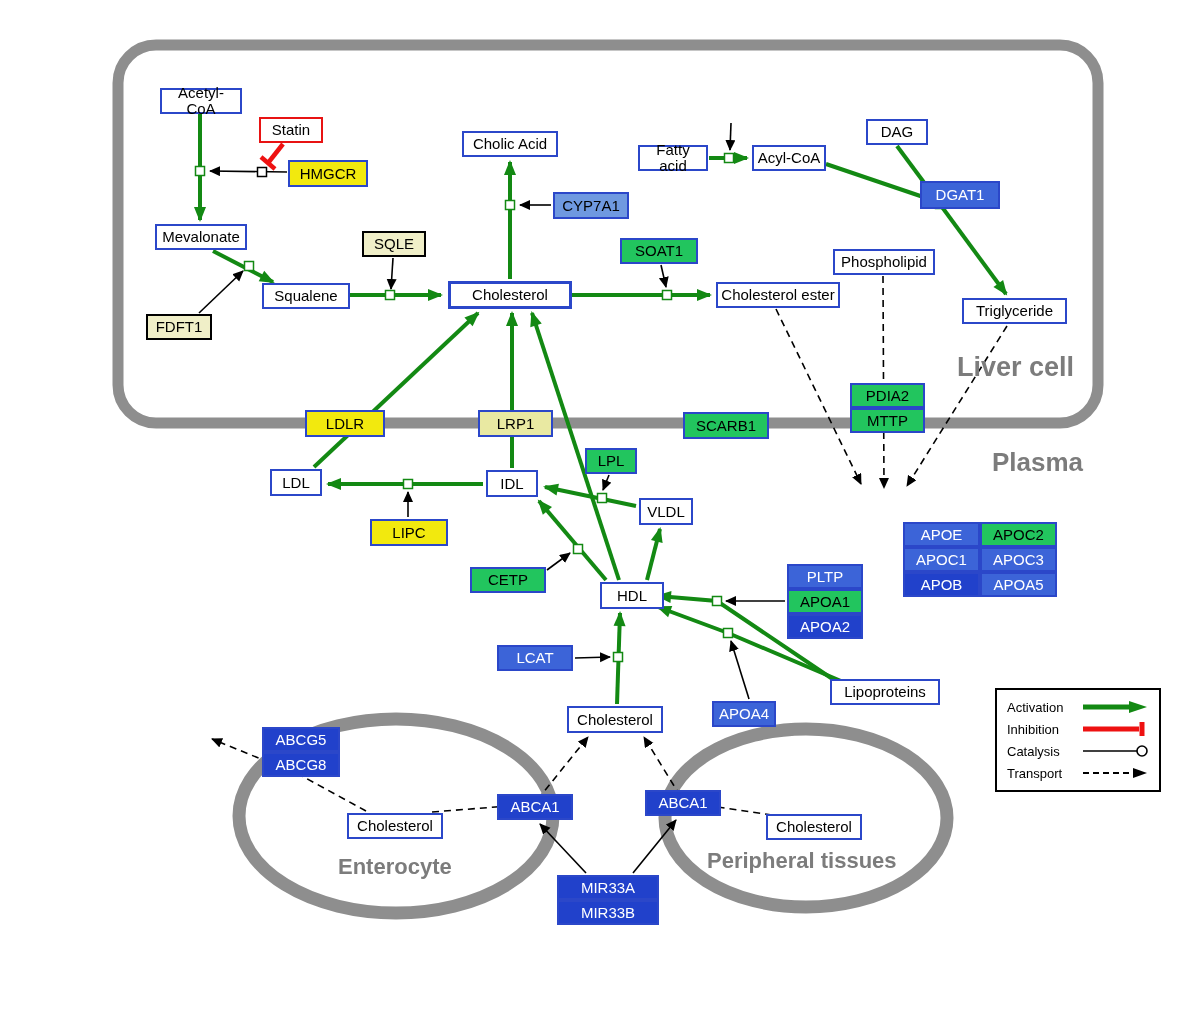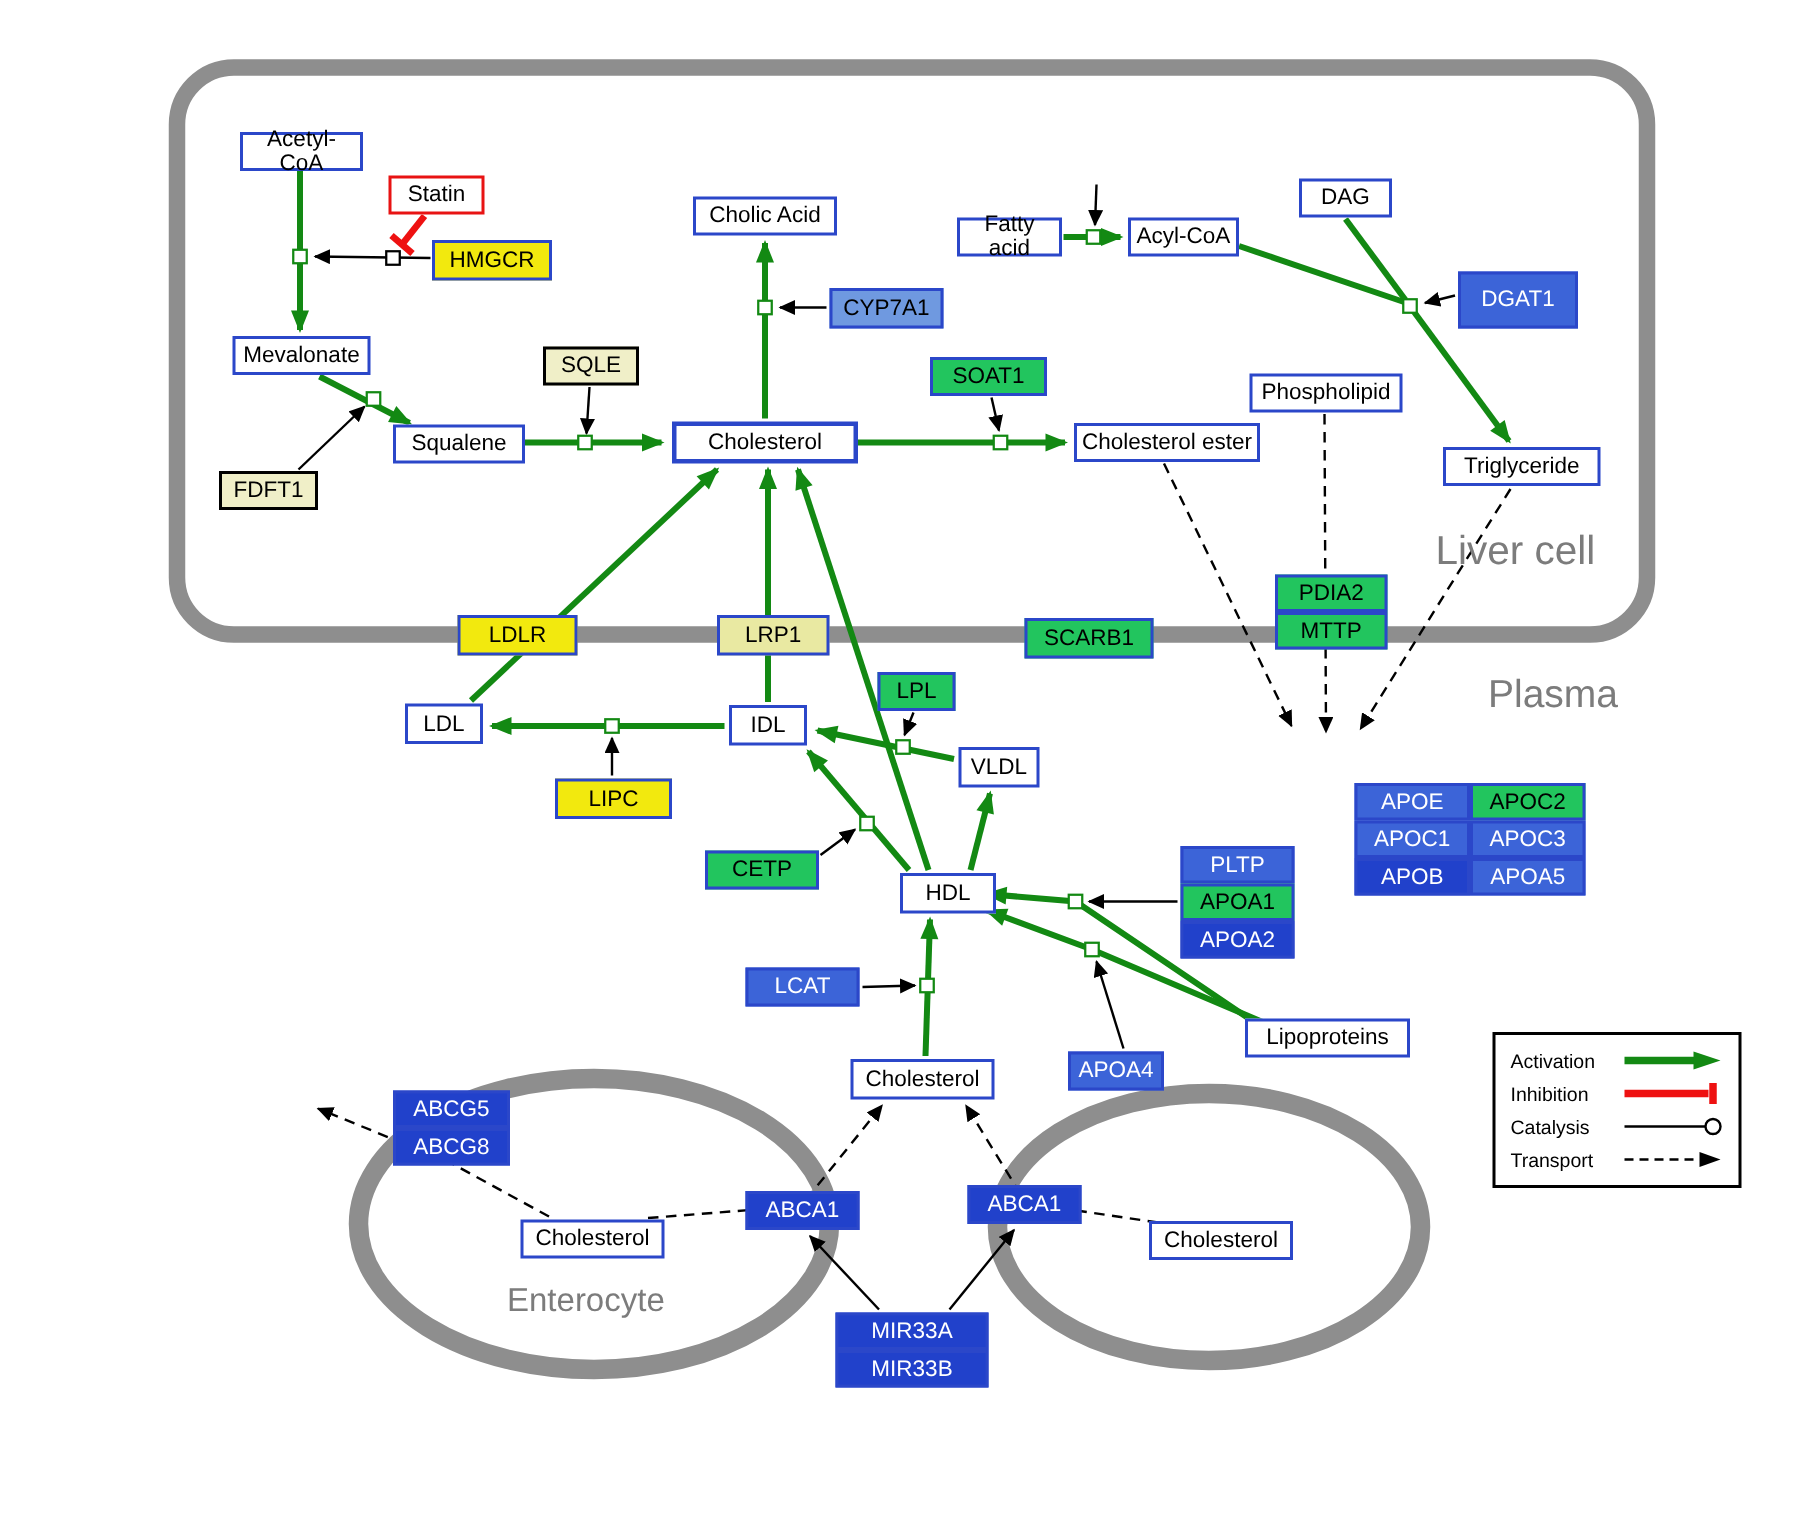--- a/index.html
+++ b/index.html
@@ -14,21 +14,21 @@
   }
   .c-royal{background:#3c64d8;color:#fff}
   .c-dark{background:#2141cb;color:#fff}
   .c-mid{background:#6f99e0;color:#000}
   .c-light{background:#22c55e;color:#000}
   .c-yellow{background:#f2e90e}
   .c-khaki{background:#e9e9a2}
   .c-cream{background:#f0efc8;border-color:#000}
   .c-statin{border-color:#e81313}
   .b3{border-width:3px}
-  .comp-label{position:absolute;color:#7c7c7c;font-weight:normal;white-space:nowrap}
+  .comp-label{position:absolute;color:#7c7c7c;font-weight:bold;white-space:nowrap}
   .legend{
     position:absolute;left:995px;top:688px;width:166px;height:104px;
     border:2px solid #000;background:#fff;padding:7px 10px;
     display:flex;flex-direction:column;justify-content:space-between;
   }
   .legend-row{display:flex;align-items:center;justify-content:space-between;height:20px}
   .legend-label{font-size:13px;color:#000;white-space:nowrap}
 </style>
 </head>
 <body>
@@ -119,37 +119,38 @@
       <rect x="712.5" y="596.5" width="9" height="9"></rect>
       <rect x="723.5" y="628.5" width="9" height="9"></rect>
       <rect x="613.5" y="652.5" width="9" height="9"></rect>
       <rect x="257.5" y="167.5" width="9" height="9" stroke="#000"></rect>
     </g>
   </svg>
 
   <div class="comp-label" style="left:957px;top:352px;font-size:27px">Liver cell</div>
   <div class="comp-label" style="left:992px;top:447px;font-size:26px">Plasma</div>
   <div class="comp-label" style="left:338px;top:854px;font-size:22px">Enterocyte</div>
+  <div class="comp-label" style="left:707px;top:848px;font-size:22px">Peripheral tissues</div>
 
   <div class="node" style="left:160px;top:88px;width:82px;height:26px">Acetyl-CoA</div>
   <div class="node c-statin" style="left:259px;top:117px;width:64px;height:26px">Statin</div>
   <div class="node c-yellow" style="left:288px;top:160px;width:80px;height:27px">HMGCR</div>
   <div class="node" style="left:155px;top:224px;width:92px;height:26px">Mevalonate</div>
   <div class="node c-cream" style="left:362px;top:231px;width:64px;height:26px">SQLE</div>
   <div class="node c-cream" style="left:146px;top:314px;width:66px;height:26px">FDFT1</div>
   <div class="node" style="left:262px;top:283px;width:88px;height:26px">Squalene</div>
   <div class="node" style="left:462px;top:131px;width:96px;height:26px">Cholic Acid</div>
   <div class="node c-mid" style="left:553px;top:192px;width:76px;height:27px">CYP7A1</div>
   <div class="node b3" style="left:448px;top:281px;width:124px;height:28px">Cholesterol</div>
   <div class="node c-light" style="left:620px;top:238px;width:78px;height:26px">SOAT1</div>
   <div class="node" style="left:716px;top:282px;width:124px;height:26px">Cholesterol ester</div>
   <div class="node" style="left:638px;top:145px;width:70px;height:26px">Fatty acid</div>
   <div class="node" style="left:752px;top:145px;width:74px;height:26px">Acyl-CoA</div>
   <div class="node" style="left:866px;top:119px;width:62px;height:26px">DAG</div>
-  <div class="node c-royal" style="left:972px;top:181px;width:80px;height:38px">DGAT1</div>
+  <div class="node c-royal" style="left:920px;top:181px;width:80px;height:28px">DGAT1</div>
   <div class="node" style="left:833px;top:249px;width:102px;height:26px">Phospholipid</div>
   <div class="node" style="left:962px;top:298px;width:105px;height:26px">Triglyceride</div>
   <div class="node c-light" style="left:850px;top:383px;width:75px;height:25px">PDIA2</div>
   <div class="node c-light" style="left:850px;top:408px;width:75px;height:25px">MTTP</div>
   <div class="node c-yellow" style="left:305px;top:410px;width:80px;height:27px">LDLR</div>
   <div class="node c-khaki" style="left:478px;top:410px;width:75px;height:27px">LRP1</div>
   <div class="node c-light" style="left:683px;top:412px;width:86px;height:27px">SCARB1</div>
   <div class="node" style="left:270px;top:469px;width:52px;height:27px">LDL</div>
   <div class="node" style="left:486px;top:470px;width:52px;height:27px">IDL</div>
   <div class="node c-light" style="left:585px;top:448px;width:52px;height:26px">LPL</div>

